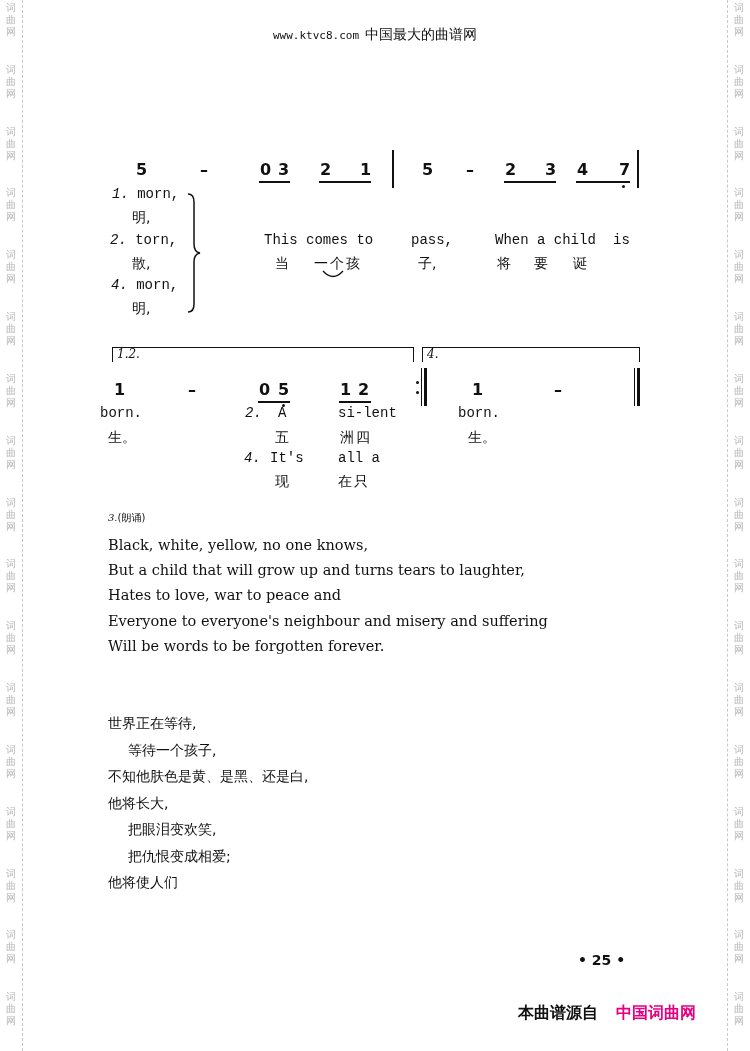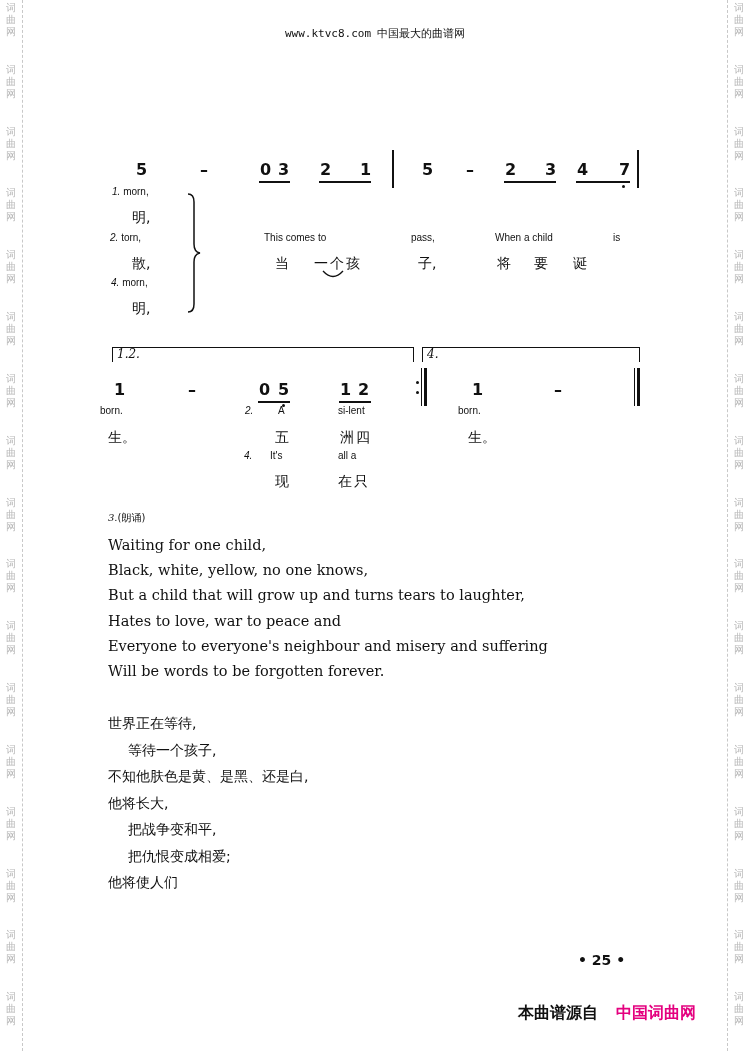--- a/index.html
+++ b/index.html
@@ -13,26 +13,26 @@
     display: flex; flex-direction: column; align-items: center;
     color: #b8b8b8; font-family: "DejaVu Sans", sans-serif; font-size: 10px;
   }
   .margin.left { left: 0; border-right: 1px dashed #c8c8c8; }
   .margin.right { right: 0; left: auto; border-left: 1px dashed #c8c8c8; }
   .wm-group { display: flex; flex-direction: column; align-items: center; line-height: 12px; margin-top: 0; height: 60px; padding-top: 2px; }
   .header {
     position: absolute; top: 26px; left: 0; width: 750px; text-align: center;
     font-family: "DejaVu Sans Mono", monospace; font-size: 11px; color: #111;
   }
-  .header .cn { font-family: "DejaVu Sans", sans-serif; font-size: 11px; margin-left: 6px; }
+  .header .cn { font-family: "DejaVu Sans", sans-serif; font-size: 14px; margin-left: 6px; }
   .abs { position: absolute; white-space: nowrap; }
   .note { font-family: "DejaVu Sans", sans-serif; font-weight: bold; font-size: 16px; }
   .ul { position: absolute; height: 1.5px; background: #111; }
   .bar { position: absolute; width: 2px; background: #111; }
-  .lyric { font-size: 10px; font-family: Liberation Sans, sans-serif; }
+  .lyric { font-size: 14px; font-family: Liberation Mono, monospace; }
   .num-it { font-style: italic; }
   .cn-lyric { font-family: "DejaVu Sans", sans-serif; font-size: 14px; }
   .volta { position: absolute; border-top: 1.5px solid #111; border-left: 1.5px solid #111; border-right: 1.5px solid #111; height: 14px; }
   .volta span { position: absolute; left: 4px; top: -1px; font-size: 12px; font-style: italic; }
   .dot { position: absolute; width: 3px; height: 3px; border-radius: 50%; background: #111; }
   .poem { position: absolute; left: 108px; font-size: 14.5px; line-height: 25.2px; }
   .poem-cn { position: absolute; left: 108px; font-family: "DejaVu Sans", sans-serif; font-size: 14px; line-height: 26.5px; }
   .indent { padding-left: 20px; }
   .page-num { font-family: "DejaVu Sans", sans-serif; font-weight: bold; font-size: 14px; }
   .footer-source { font-family: "DejaVu Sans", sans-serif; font-weight: bold; font-size: 16px; color: #111; }
@@ -312,33 +312,32 @@
   <span class="abs cn-lyric" style="left:338px;top:473px;letter-spacing:2px">在只</span>
 
   <span class="abs lyric" style="left:458px;top:405px">born.</span>
   <span class="abs cn-lyric" style="left:468px;top:429px">生。</span>
 </div>
 
 <div class="abs" style="left:108px;top:511px;font-size:10px">
   <span class="num-it">3.</span><span style="font-family:'DejaVu Sans',sans-serif">(朗诵)</span>
 </div>
 <div class="poem" style="top:533px">
-  <div>Waiting for one child,</div>
   <div>Black, white, yellow, no one knows,</div>
   <div>But a child that will grow up and turns tears to laughter,</div>
   <div>Hates to love, war to peace and</div>
   <div>Everyone to everyone's neighbour and misery and suffering</div>
   <div>Will be words to be forgotten forever.</div>
 </div>
 <div class="poem-cn" style="top:710px">
   <div>世界正在等待,</div>
   <div class="indent">等待一个孩子,</div>
   <div>不知他肤色是黄、是黑、还是白,</div>
   <div>他将长大,</div>
-  <div class="indent">把战争变和平,</div>
+  <div class="indent">把眼泪变欢笑,</div>
   <div class="indent">把仇恨变成相爱;</div>
   <div>他将使人们</div>
 </div>
 
 <div class="abs page-num" style="left:578px;top:952px">• 25 •</div>
 
 <div class="abs" style="left:518px;top:1003px">
   <span class="footer-source">本曲谱源自</span><span class="footer-site">中国词曲网</span>
 </div>
 

